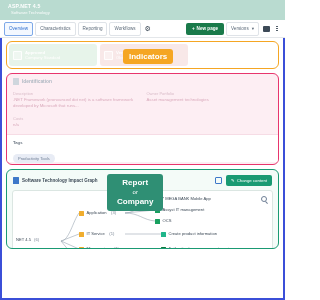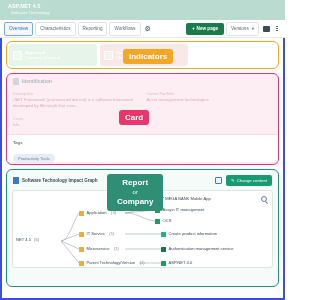--- a/index.html
+++ b/index.html
@@ -218,21 +218,21 @@
     left: 112px; top: 36px;
   }
 
   
   .diagram-wrap {
     margin-top: 4px;
     border: 1.6px solid #1a9a73;
     border-radius: 6px;
     background: #f4fbf8;
     position: relative;
-    height: 118px;
+    height: 80px;
     overflow: hidden;
   }
   .dg-head {
     display: flex; align-items: center; gap: 3px;
     padding: 5px 6px 0 6px;
   }
   .dg-title { font-size: 4.5px; font-weight: bold; color: #3d4a57; }
   .dg-ic {
     width: 6px; height: 7px; background: #3e78c9; border-radius: .5px; flex:0 0 auto;
   }
@@ -376,21 +376,20 @@
         </div>
       </div>
       <div class="card-lower">
         <div class="fld-lbl">Costs</div>
         <div class="fld-val">n/a</div>
       </div>
       <div class="tags-zone">
         <div class="tags-lbl">Tags</div>
         <span class="chip">Productivity Tools</span>
       </div>
-      <div class="tag-pill tag-card">Card</div>
     </div>
 
     <div class="diagram-wrap">
       <div class="dg-head">
         <span class="dg-ic"></span>
         <span class="dg-title">Software Technology Impact Graph</span>
         <span class="dg-actions">
           <span class="expand-ic"></span>
           <span class="btn-change">
             <span>✎</span>

